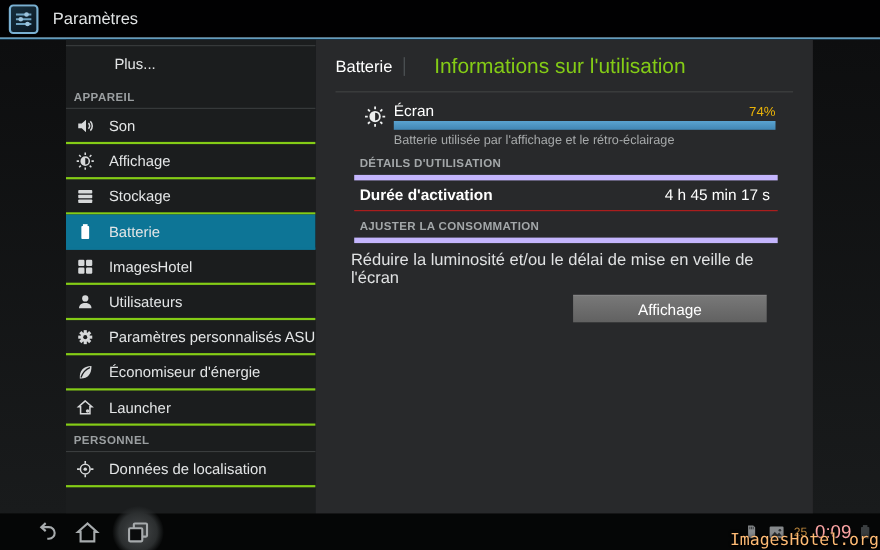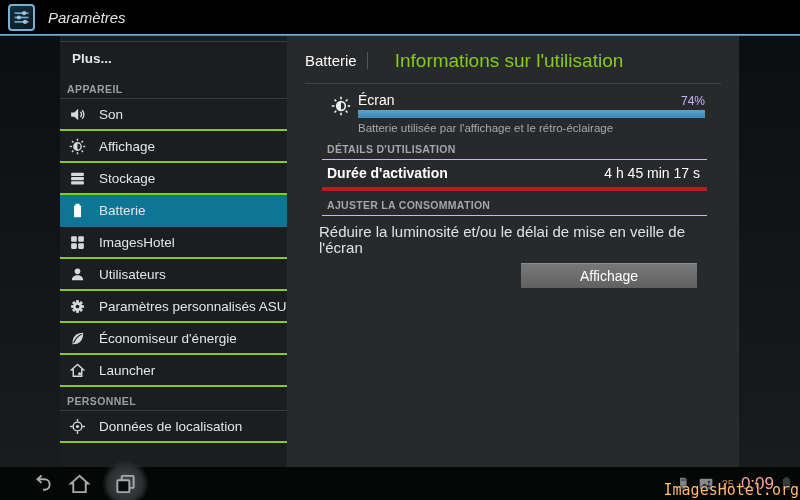--- a/index.html
+++ b/index.html
@@ -1,63 +1,63 @@
 <!DOCTYPE html>
 <html><head>
 <meta charset="utf-8">
 <style>
   html,body{margin:0;padding:0;background:#000;}
   .screen{position:relative;width:800px;height:500px;background:#000;overflow:hidden;
           font-family:"Liberation Sans",sans-serif;cursor:default;}
 
   
   .topbar{position:absolute;top:0;left:0;right:0;height:34px;background:#010102;
-          display:flex;align-items:center;padding-left:8px;box-sizing:border-box;font-style:italic;}
+          display:flex;align-items:center;padding-left:8px;box-sizing:border-box;}
   .app-icon{width:27px;height:27px;border-radius:4px;background:linear-gradient(145deg,#16303f,#0a1722);
             border:2px solid #79b0d2;box-sizing:border-box;display:flex;align-items:center;justify-content:center;}
   .topbar-title{color:#e0e3e4;font-size:15px;margin-left:13px;}
   .blue-rule{position:absolute;top:34px;left:0;right:0;height:2px;
              background:linear-gradient(to bottom,#8fbcd6,#2e7ba8);}
 
   
   .body{position:absolute;top:36px;left:0;right:0;bottom:33px;
         background:linear-gradient(to bottom,#0d0e0f,#191b1c);overflow:hidden;}
 
   
   .sidebar{position:absolute;top:0;left:60px;width:227px;height:100%;background:#1b1d1e;overflow:hidden;}
   .side-topline{height:5px;border-bottom:1px solid #3a3d3e;}
   .side-item{height:30px;display:flex;align-items:center;gap:12px;padding-left:8px;
              border-bottom:2px solid #84cc16;box-sizing:content-box;}
   .side-item .ic{width:19px;display:flex;justify-content:center;align-items:center;flex:none;}
   .side-item .lbl{color:#e3e5e6;font-size:13.5px;white-space:nowrap;}
-  .side-item.plain{height:33px;border-bottom:none;padding-left:12px;font-weight:bold;}
+  .side-item.plain{height:33px;border-bottom:none;padding-left:44px;}
   .side-item.selected{background:#0d7596;border-bottom-color:#0d7596;}
   .side-section{height:20px;display:flex;align-items:flex-end;padding:0 0 3px 7px;
                 border-bottom:1px solid #3a3d3e;color:#9b9fa1;font-size:10.5px;font-weight:bold;letter-spacing:.4px;}
 
   
   .content{position:absolute;top:0;left:287px;width:452px;height:100%;background:#28292b;box-sizing:border-box;}
   .tabs{display:flex;align-items:center;height:45px;margin:0 18px;border-bottom:1px solid #404344;padding-top:2px;}
   .tab-active{color:#fff;font-size:15px;}
   .tab-sep{width:1px;height:17px;background:#53575a;margin:0 10px;}
   .tab-inactive{color:#84cc16;font-size:19px;margin-left:17px;}
 
   .usage-row{display:flex;margin:8px 34px 0 44px;}
   .u-icon{width:27px;padding-top:4px;flex:none;}
   .u-main{flex:1;min-width:0;}
   .u-top{display:flex;justify-content:space-between;align-items:baseline;height:16px;}
   .u-app{color:#fff;font-size:14px;}
-  .u-pct{color:#c4b5fd;font-size:12px;}
+  .u-pct{color:#eab308;font-size:12px;}
   .u-bar{height:8px;margin-top:2px;background:linear-gradient(to bottom,#5aa3d0,#4186b4);}
   .u-desc{margin-top:4px;font-size:11.5px;color:#a6a9aa;line-height:13px;}
 
-  .sec-header{margin:8px 32px 0 35px;padding:0 0 3px 5px;border-bottom:1px solid #c4b5fd;
+  .sec-header{margin:8px 32px 0 35px;padding:0 0 3px 5px;border-bottom:5px solid #c4b5fd;
               color:#a3a7a9;font-size:10.5px;font-weight:bold;letter-spacing:.3px;line-height:13px;}
   .kv-row{display:flex;justify-content:space-between;align-items:center;margin:0 32px 0 35px;
-          padding:5px 7px 6px 5px;border-bottom:4px solid #b91c1c;}
+          padding:5px 7px 6px 5px;border-bottom:1px solid #b91c1c;}
   .kv-label{color:#fff;font-size:14px;font-weight:bold;}
   .kv-value{color:#fff;font-size:14px;}
   .hint{margin:8px 32px 0 32px;color:#e0e2e3;font-size:15px;line-height:16px;}
   .gray-btn{display:block;margin:7px 42px 0 auto;width:176px;height:25px;
             background:linear-gradient(to bottom,#787878,#616161);border:0;border-top:1px solid #8d8d8d;
             color:#fff;font-size:14px;font-family:"Liberation Sans",sans-serif;}
 
   
   .navbar{position:absolute;bottom:0;left:0;right:0;height:33px;background:#050606;}
   .glow{position:absolute;left:102px;top:-7px;width:47px;height:47px;border-radius:50%;

